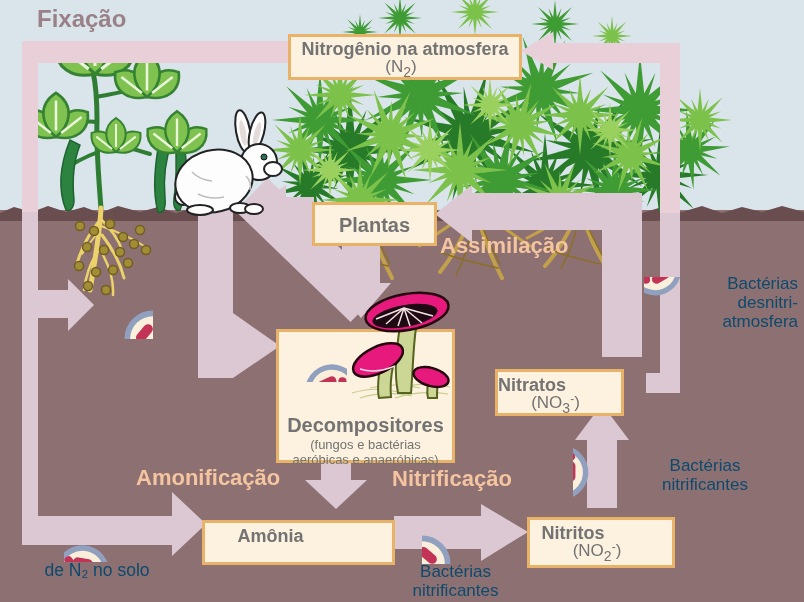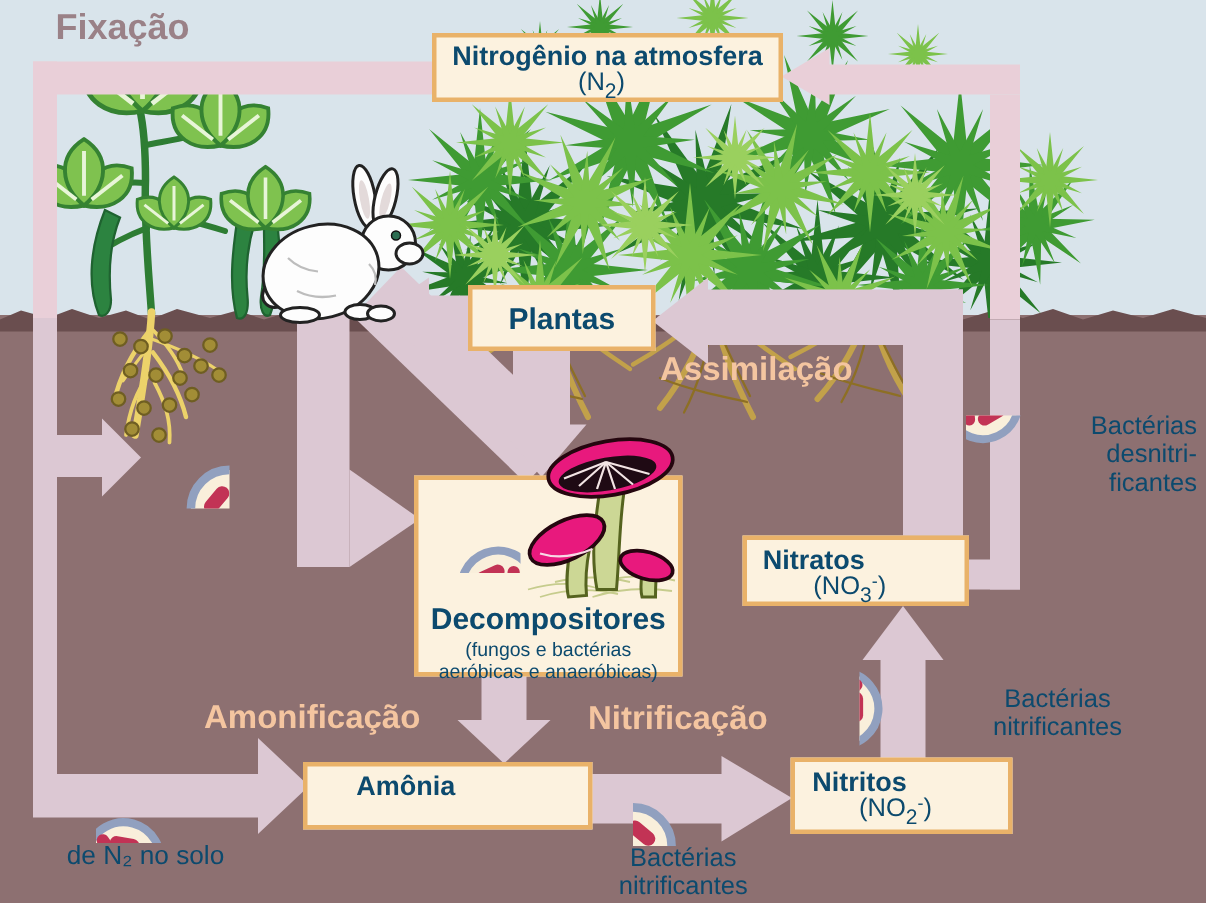--- a/index.html
+++ b/index.html
@@ -3,21 +3,21 @@
 <meta charset="utf-8">
 <style>
   html,body{margin:0;padding:0;background:#fff;}
   #stage{position:relative;width:804px;height:602px;overflow:hidden;
          font-family:"Liberation Sans","DejaVu Sans",sans-serif;}
   #stage svg{position:absolute;left:0;top:0;}
   .layer{position:absolute;left:0;top:0;width:804px;height:602px;pointer-events:none;}
   .sky{position:absolute;left:0;top:0;width:804px;height:602px;background:var(--sky);}
   .soil{position:absolute;left:0;top:210px;width:804px;height:392px;background:var(--soil);}
   .cycle-box{position:absolute;background:var(--box_bg);border:3px solid var(--box_border);
-             box-sizing:border-box;color:#0c4a6e;}
+             box-sizing:border-box;color:#737373;margin-top:12px;}
   .box-title{font-weight:bold;font-size:18px;text-align:center;margin-top:2px;white-space:nowrap;}
   .box-title.shift-left{padding-right:56px;margin-top:3px;}
   .box-title.big{font-size:20px;}
   .formula{font-size:17px;text-align:center;padding-right:8px;margin-top:-3px;white-space:nowrap;}
   .formula .sb{font-size:14px;position:relative;top:5px;}
   .formula .sp{font-size:12px;position:relative;top:-5px;}
   .decomp-title{font-weight:bold;font-size:20px;text-align:center;margin-top:82px;}
   .decomp-sub{font-size:13px;line-height:14px;text-align:center;margin-top:1px;}
   .wlabel{position:absolute;color:#0c4a6e;font-weight:normal;font-size:17.5px;line-height:21px;white-space:nowrap;}
   .plabel{position:absolute;color:var(--peach);font-weight:bold;font-size:22px;white-space:nowrap;}
@@ -272,21 +272,21 @@
 
   <div class="cycle-box" style="left:202px;top:508px;width:193px;height:45px;">
     <div class="box-title shift-left">Amônia</div>
   </div>
 
   <div class="cycle-box" style="left:527px;top:505px;width:148px;height:51px;">
     <div class="box-title shift-left">Nitritos</div>
     <div class="formula"><span>(NO</span><span class="sb">2</span><span class="sp">-</span><span>)</span></div>
   </div>
 
-  <div class="cycle-box" style="left:495px;top:357px;width:151px;height:47px;">
+  <div class="cycle-box" style="left:495px;top:357px;width:129px;height:47px;">
     <div class="box-title shift-left">Nitratos</div>
     <div class="formula"><span>(NO</span><span class="sb">3</span><span class="sp">-</span><span>)</span></div>
   </div>
 
   <svg style="left:345px;top:283px" width="115" height="120" viewBox="345 283 115 120">
     <g stroke="#c6cc8d" stroke-width="1.2" fill="none">
       <path d="M352,393 Q375,386 398,392"></path>
         <path d="M360,398 Q385,390 412,396"></path>
       <path d="M370,388 Q395,382 420,388"></path>
         <path d="M395,398 Q420,390 448,394"></path>
@@ -347,16 +347,16 @@
     <div>Bactérias</div>
     <div>nitrificantes</div>
   </div>
   <div class="wlabel center" style="left:648px;top:456px;width:114px;font-size:17px;line-height:19px;">
     <div>Bactérias</div>
     <div>nitrificantes</div>
   </div>
   <div class="wlabel right" style="left:698px;top:274px;width:100px;font-size:17px;line-height:19px;">
     <div>Bactérias</div>
     <div>desnitri-</div>
-    <div>ficantes</div>
+    <div>atmosfera</div>
   </div>
 
 </div>
 
 </body></html>

